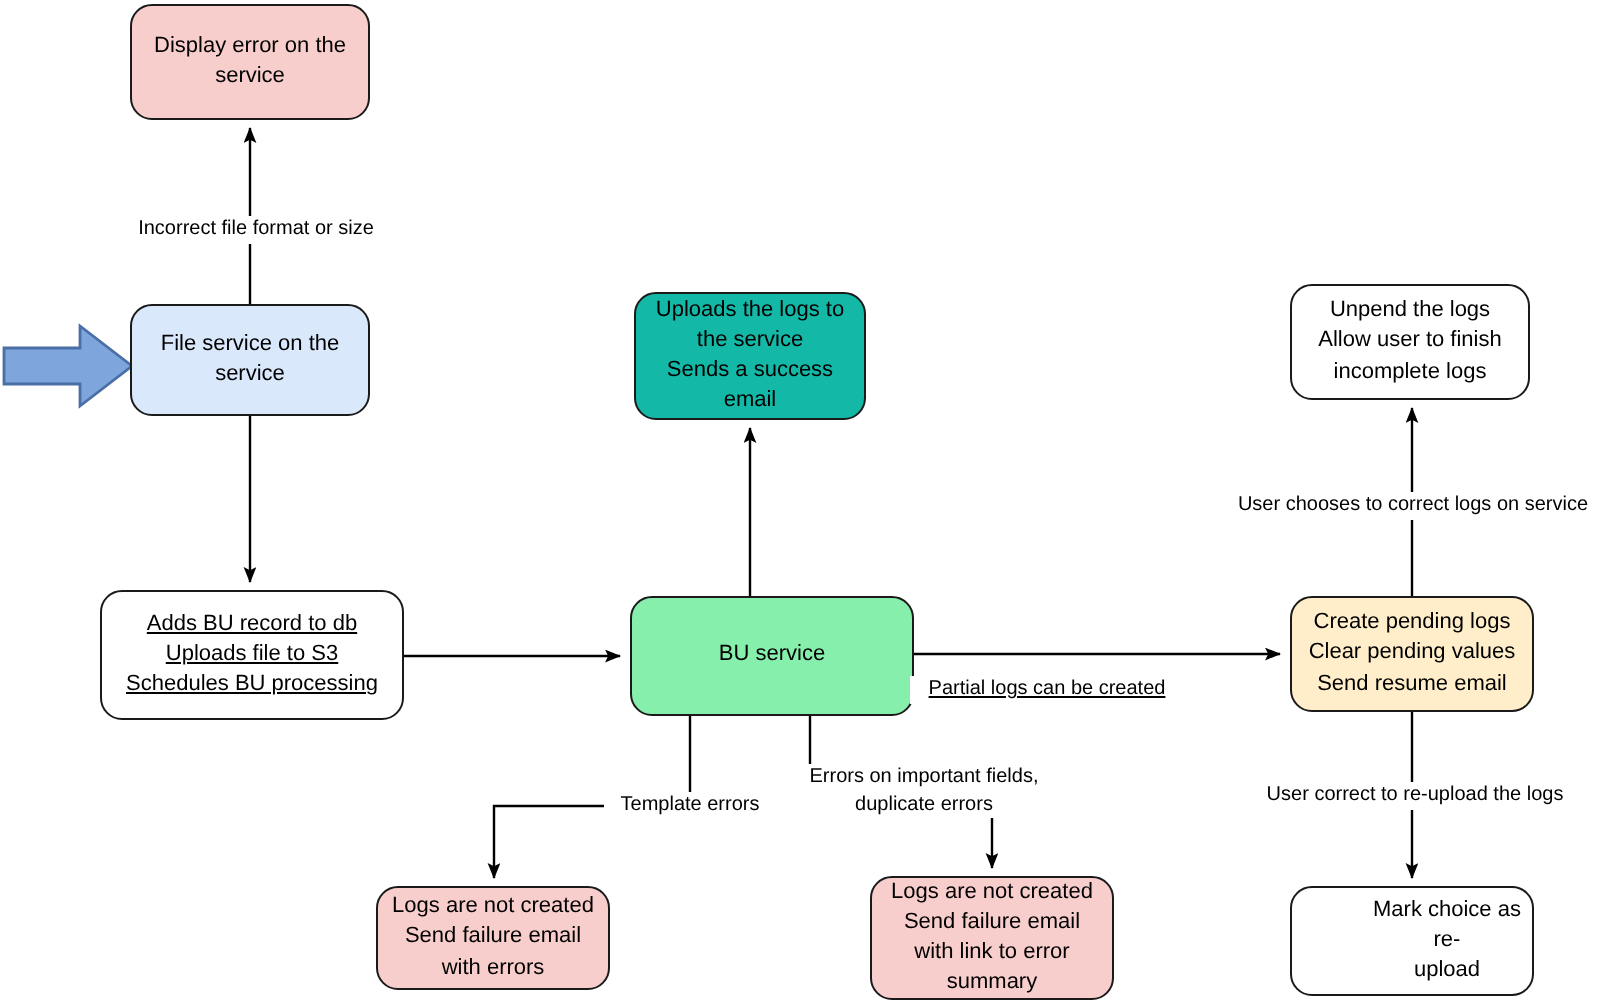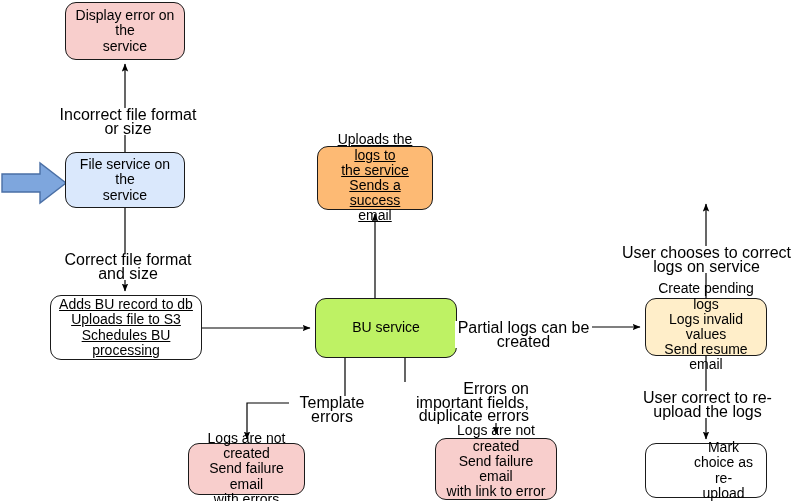--- a/index.html
+++ b/index.html
@@ -26,29 +26,29 @@
   .node {
     position: absolute;
     box-sizing: border-box;
     border: 1.2px solid #1a1a1a;
     border-radius: 11px;
     display: flex;
     align-items: center;
     justify-content: center;
     text-align: center;
     color: #000000;
-    font-size: 14px;
+    font-size: 11px;
     line-height: 15.2px;
     padding: 2px 5px;
     white-space: pre-line;
     background: #ffffff;
   }
   .edge-label {
     position: absolute;
-    font-size: 16px;
+    font-size: 10px;
     line-height: 13.6px;
     color: #000000;
     text-align: center;
     white-space: pre-line;
     background: #ffffff;
     padding: 0 2px;
   }
   .blockarrow {
     position: absolute;
   }
@@ -93,53 +93,55 @@
   <div class="node" style="left:65px; top:2px; width:120px; height:58px; background:#f8cecc;">Display error on the
 service</div>
 
   <div class="node" style="left:65px; top:152px; width:120px; height:56px; background:#dae8fc;">File service on the
 service</div>
 
   <div class="node" style="left:50px; top:295px; width:152px; height:65px; background:#ffffff;text-decoration:underline;">Adds BU record to db
 Uploads file to S3
 Schedules BU processing</div>
 
-  <div class="node" style="left:317px; top:146px; width:116px; height:64px; background:#fdba74;text-decoration:underline;">Uploads the logs to
+  <div class="node" style="left:317px; top:146px; width:116px; height:64px; background:#14b8a6;">Uploads the logs to
 the service
 Sends a success
 email</div>
 
-  <div class="node" style="left:315px; top:298px; width:142px; height:60px; background:#bef264;">BU service</div>
+  <div class="node" style="left:315px; top:298px; width:142px; height:60px; background:#86efac;">BU service</div>
 
+  <div class="node" style="left:645px; top:142px; width:120px; height:58px; background:#ffffff;">Unpend the logs
+Allow user to finish
+incomplete logs</div>
 
   <div class="node" style="left:645px; top:298px; width:122px; height:58px; background:#ffeec9;">Create pending logs
-Logs invalid values
+Clear pending values
 Send resume email</div>
 
   <div class="node" style="left:188px; top:443px; width:117px; height:52px; background:#f8cecc;">Logs are not created
 Send failure email
 with errors</div>
 
   <div class="node" style="left:435px; top:438px; width:122px; height:62px; background:#f8cecc;">Logs are not created
 Send failure email
 with link to error
 summary</div>
 
   <div class="node" style="left:645px; top:443px; width:122px; height:55px; background:#ffffff;padding-left:40px;">Mark choice as re-
 upload</div>
 
   <div class="edge-label" style="left:56px; top:108px; width:140px;">Incorrect file format or size</div>
 
-  <div class="edge-label" style="left:58px; top:253px; width:136px;">Correct file format and size</div>
 
 
-  <div class="edge-label" style="left:455px; top:321px; width:133px;">Partial logs can be created</div>
+  <div class="edge-label" style="left:455px; top:338px; width:133px;text-decoration:underline;">Partial logs can be created</div>
 
   <div class="edge-label" style="left:607px; top:246px; width:195px;">User chooses to correct logs on service</div>
 
-  <div class="edge-label" style="left:289px; top:396px; width:82px;">Template errors</div>
+  <div class="edge-label" style="left:302px; top:396px; width:82px;">Template errors</div>
 
-  <div class="edge-label" style="left:393px; top:382px; width:134px;text-align:right;">Errors on important fields,
+  <div class="edge-label" style="left:393px; top:382px; width:134px;">Errors on important fields,
 duplicate errors</div>
 
   <div class="edge-label" style="left:618px; top:391px; width:175px;">User correct to re-upload the logs</div>
 
 </div>
 
 </body></html>

